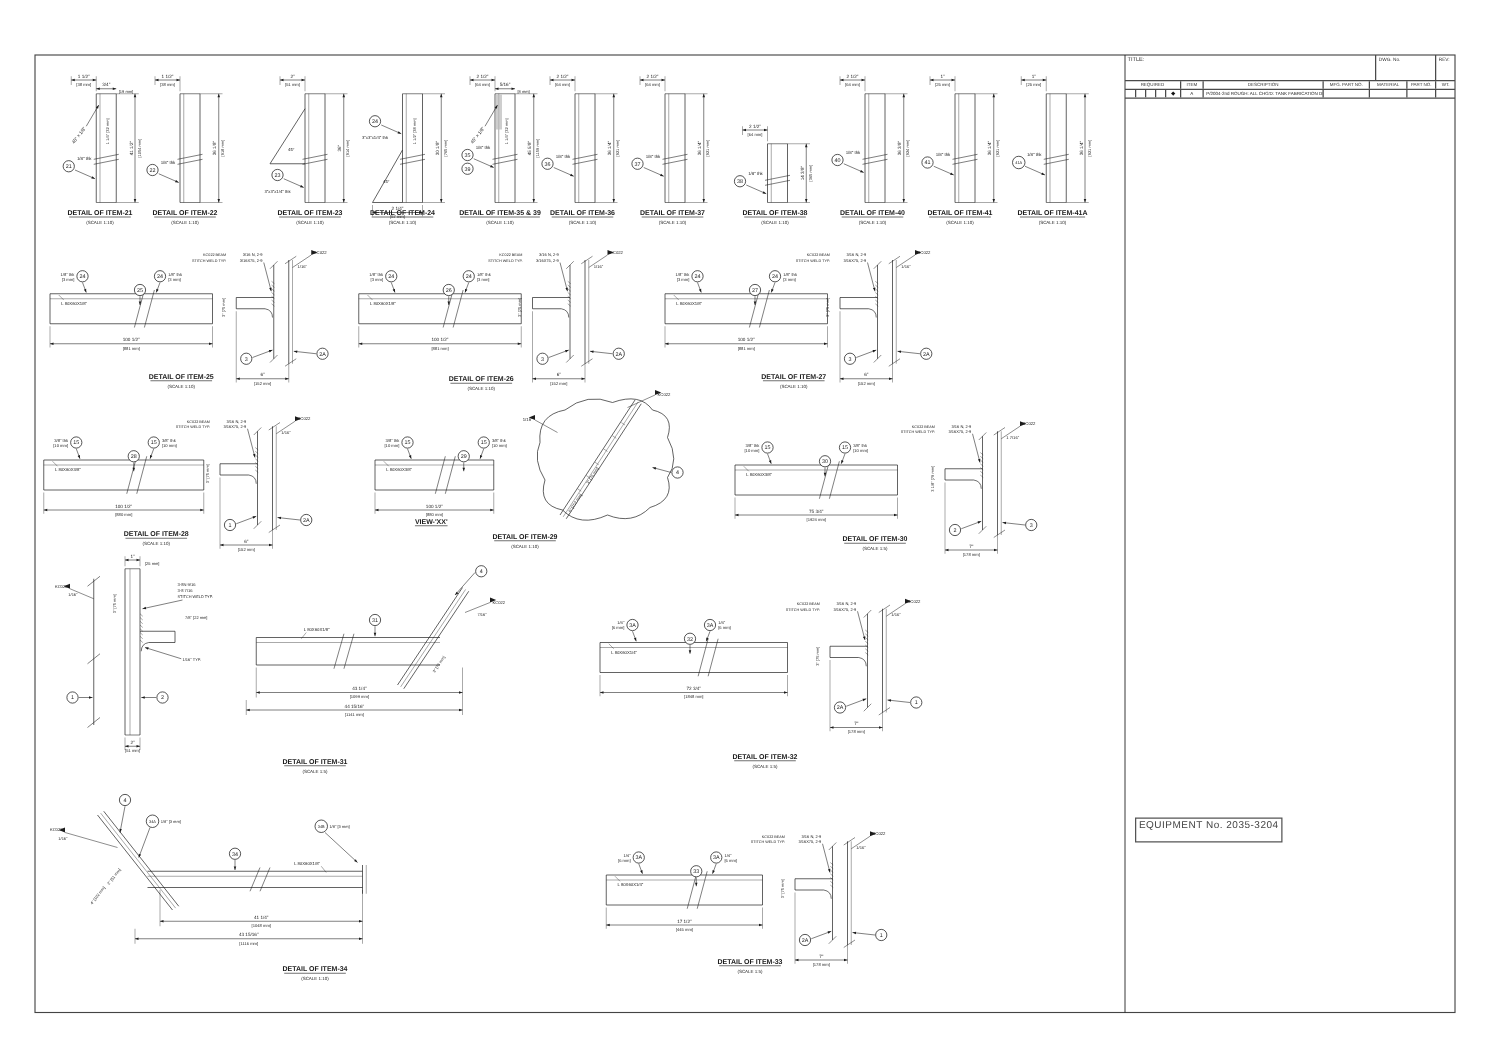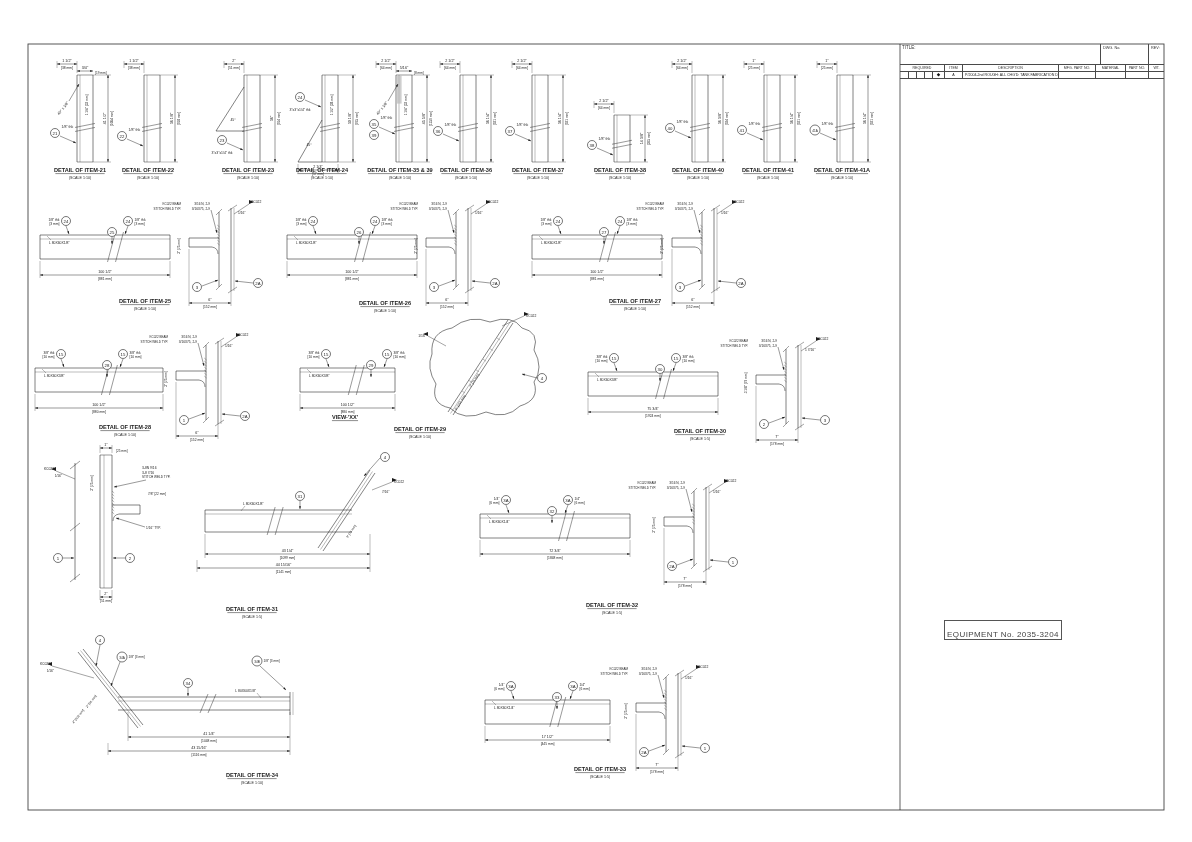--- a/index.html
+++ b/index.html
@@ -13,23 +13,23 @@
   .tb-row2{height:7px;}
   .tb-row3{height:7px;}
   .cell{border-left:0.5px solid #4a4a4a;height:100%;overflow:hidden;white-space:nowrap;}
   .cell:first-child{border-left:none;}
   .lbl{font-size:4.5px;line-height:6px;padding:1px 0 0 2px;color:#333;}
   .hd{font-size:3.6px;line-height:7px;text-align:center;color:#333;}
   .dt{font-size:3.6px;line-height:7px;color:#222;}
   .subboxes{display:flex;height:100%;}
   .sb{border-left:0.5px solid #4a4a4a;height:100%;font-size:4.5px;line-height:6px;text-align:center;color:#111;}
   .sb:first-child{border-left:none;}
-  .equip{position:absolute;left:908px;top:620px;width:116px;height:18px;z-index:2;
+  .equip{position:absolute;left:908px;top:654px;width:116px;height:18px;z-index:2;
     border:0.7px solid #555;color:#444;font-size:8px;letter-spacing:0.4px;
-    display:flex;align-items:flex-end;justify-content:center;margin-left:36px;}
+    display:flex;align-items:flex-start;justify-content:center;}
 </style>
 </head>
 <body>
 <div id="stage">
 
 <svg id="dwg" width="1192" height="842" viewBox="0 0 1192 842">
       <g>
         <rect x="28" y="44" width="1136" height="766" fill="none" stroke="#444" stroke-width="0.9"></rect>
         <line x1="900" y1="44" x2="900" y2="810" stroke="#1c1c1c" stroke-width="0.7"></line>
       </g>

